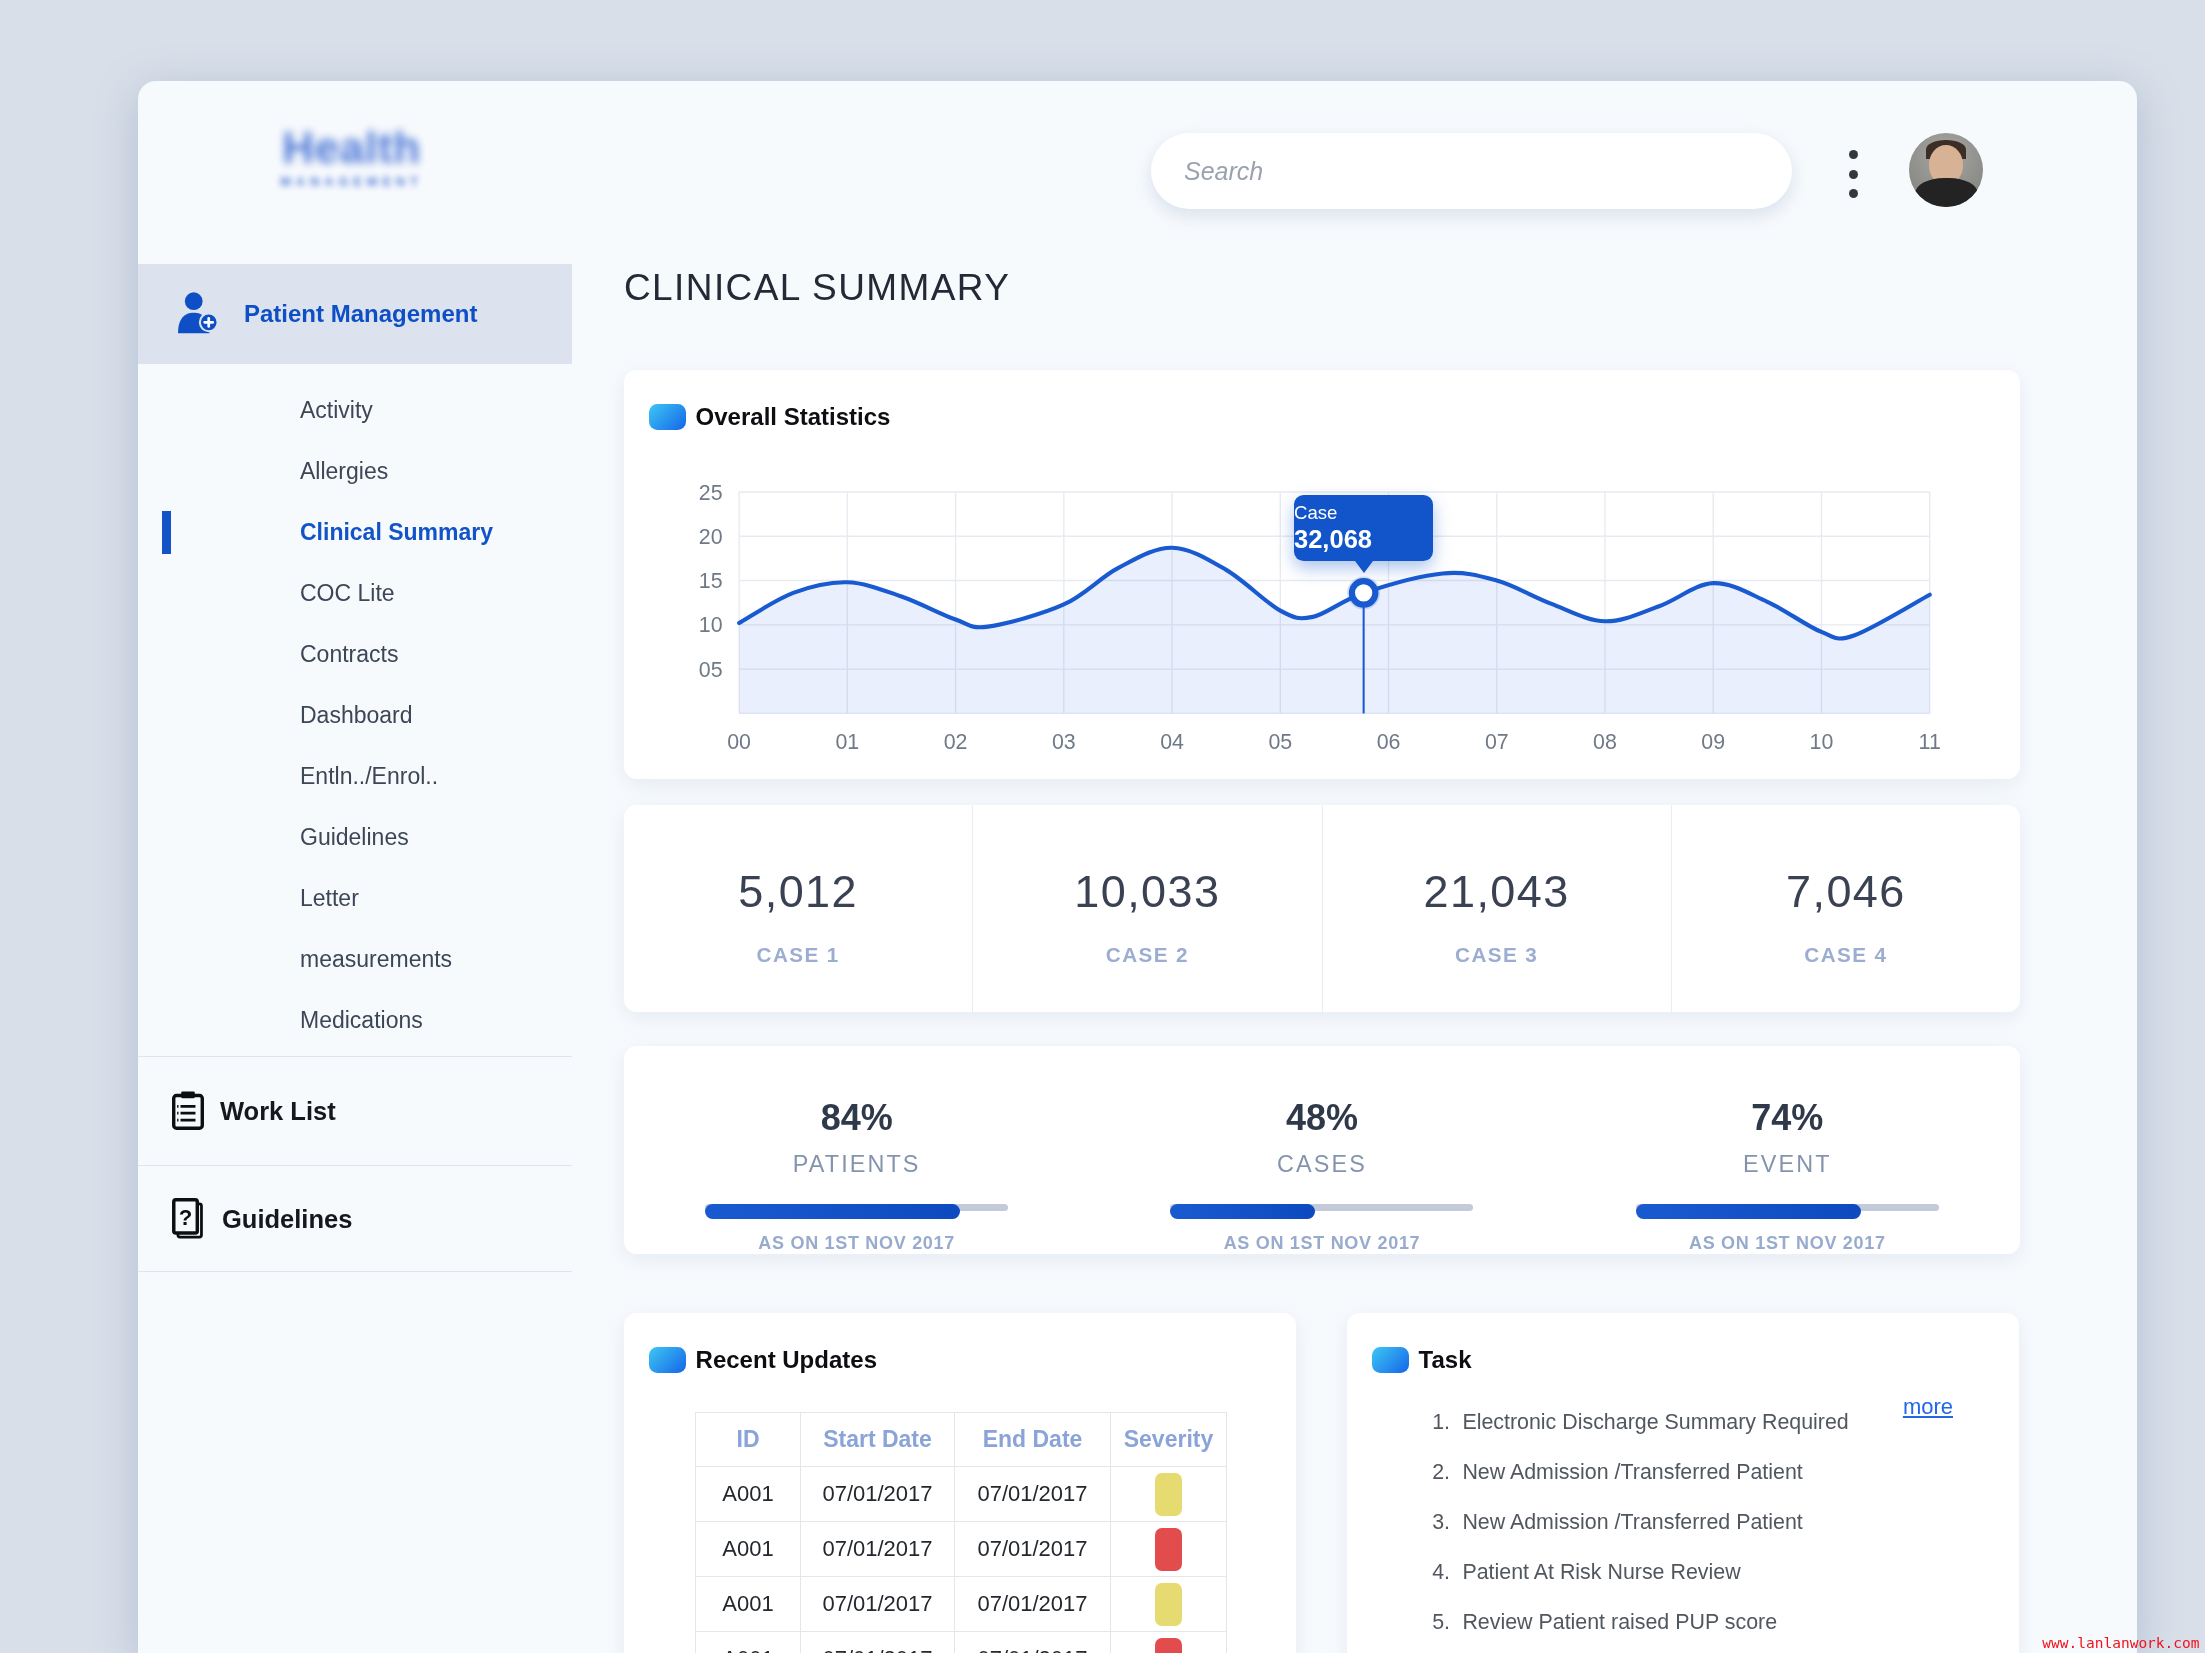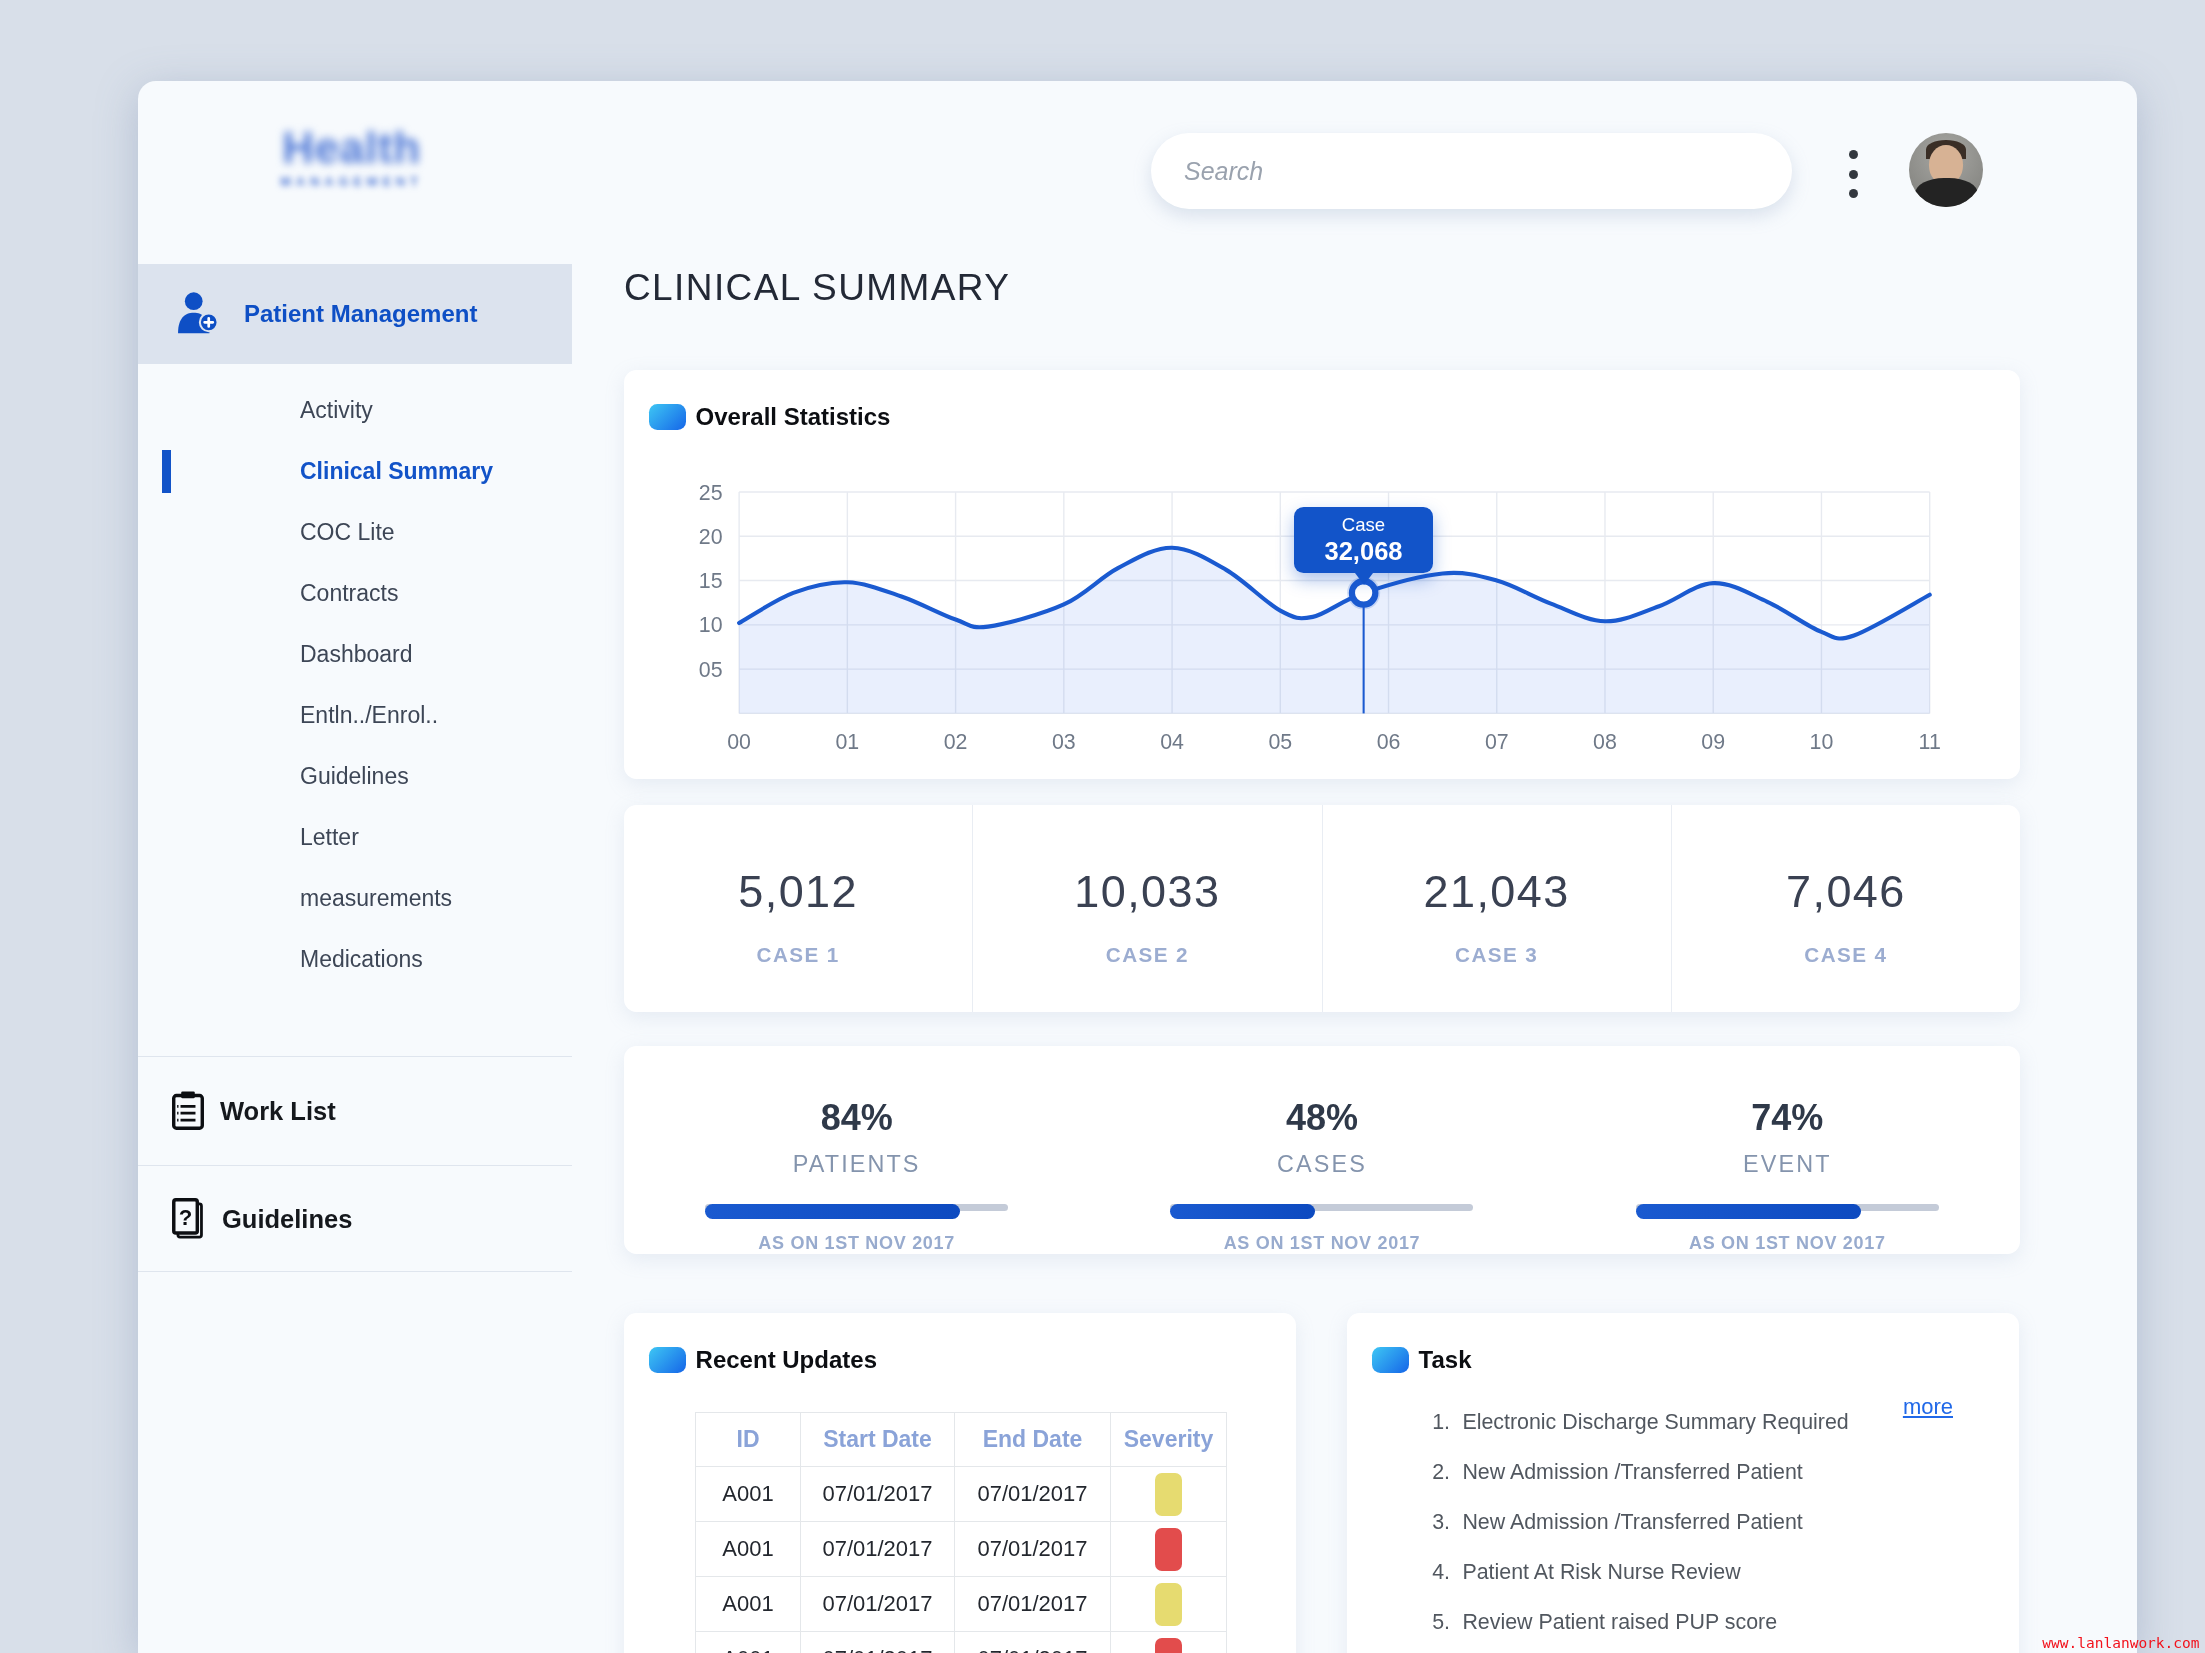--- a/index.html
+++ b/index.html
@@ -75,22 +75,22 @@
   .card5 { left:1347px; top:1313px; width:672px; height:386px; }
 
   .section-header { position:absolute; top:33px; left:25px; display:flex; align-items:center; gap:9.6px; }
   .marker { width:37px; height:26px; border-radius:8.3px;
     background:linear-gradient(135deg,#3ec7f4,#1565e8); }
   .section-title { font-size:24px; font-weight:bold; color:#0c0e12; }
 
   
   .chart-svg { position:absolute; left:0; top:0; }
   .tooltip { position:absolute; left:666px; top:123px; width:139px; height:66px;
-    background:#1254c9; border-radius:9.6px; color:#fff; text-align:center;
-    box-shadow:0 6.9px 16.5px rgba(18,84,201,.35);margin-top:12px; }
+    background:#1254c9; border-radius:9.6px; color:#fff; 
+    box-shadow:0 6.9px 16.5px rgba(18,84,201,.35); }
   .tooltip .t1 { font-size:18.6px; margin-top:6.9px; }
   .tooltip .t2 { font-size:25.5px; font-weight:bold; margin-top:1.4px; }
   .tooltip:after { content:""; position:absolute; left:50%; bottom:-11.7px; transform:translateX(-50%);
     border:9.6px solid transparent; border-top:12.4px solid #1254c9; border-bottom:0; }
 
   
   .stat-col { flex:1; text-align:center; padding-top:61px; }
   .stat-col + .stat-col { border-left:1.4px solid #e9edf3; }
   .stat-value { font-size:45px; font-weight:400; letter-spacing:1.4px; color:#3a4152; }
   .stat-label { font-size:20.7px; font-weight:bold; letter-spacing:1.4px; color:#9cadd1; margin-top:25px; }
@@ -155,20 +155,23 @@
       <circle cx="55" cy="46" r="13" fill="#0e4fc5" stroke="#dce3ee" stroke-width="3"></circle>
       <path d="M55 40 v12 M49 46 h12" stroke="#ffffff" stroke-width="4" stroke-linecap="round"></path>
     </svg>
   </span>
   <span class="label">Patient Management</span>
 </div>
 
 <div class="abs nav" id="nav-list">
     <div class="nav-item">
       <span>Activity</span>
+    </div>
+    <div class="nav-item">
+      <span>Allergies</span>
     </div>
     <div class="nav-item active">
       <span class="bar"></span>
       <span>Clinical Summary</span>
     </div>
     <div class="nav-item">
       <span>COC Lite</span>
     </div>
     <div class="nav-item">
       <span>Contracts</span>

